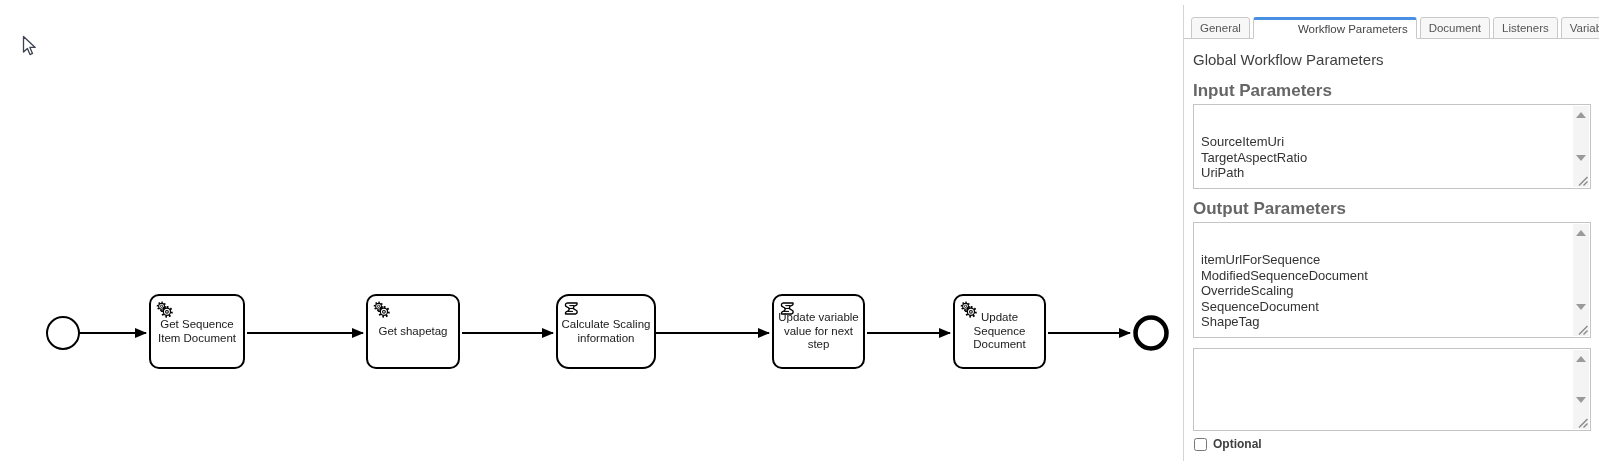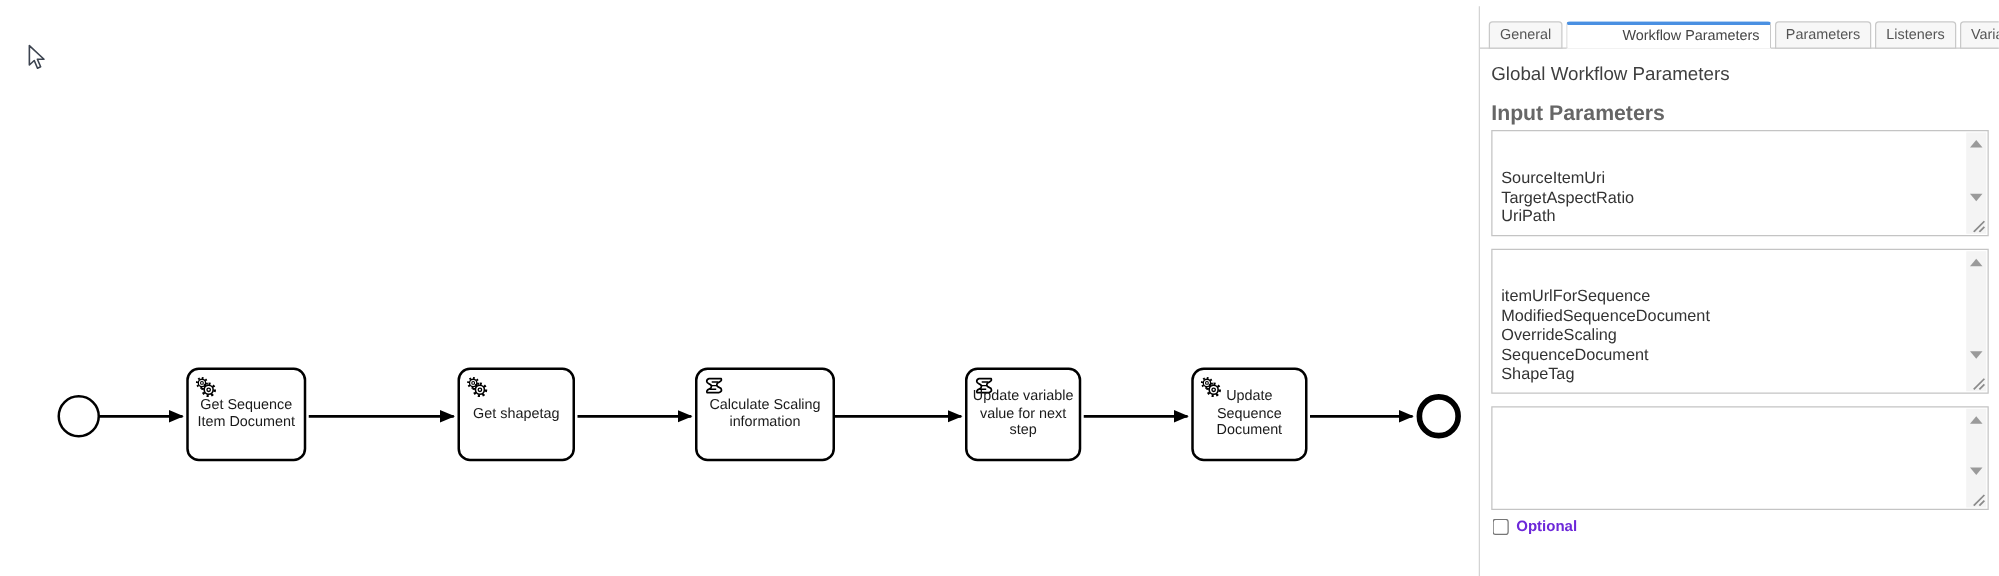--- a/index.html
+++ b/index.html
@@ -57,21 +57,21 @@
   }
   .rail{
     position:absolute;top:1px;right:1px;bottom:1px;width:16px;background:#f4f4f4;
   }
   .arr{position:absolute;left:3px;width:0;height:0;border-left:5px solid transparent;border-right:5px solid transparent;}
   .arr.up{top:6px;border-bottom:6px solid #9a9a9a;}
   .arr.dn{bottom:26px;border-top:6px solid #9a9a9a;}
   .grip{position:absolute;right:2px;bottom:2px;width:11px;height:11px;}
   .optrow{display:flex;align-items:center;margin-top:4px;}
   .optrow input{width:13px;height:13px;margin:0 6px 0 1px;}
-  .optrow .olabel{font-size:12px;font-weight:bold;color:#6d28d9;}
+  .optrow .olabel{font-size:12px;font-weight:bold;color:#404040;}
 </style>
 </head>
 <body>
 
 <div class="canvas">
 
   <svg class="flows" width="1183" height="461">
     <defs>
       <marker id="ah" markerUnits="userSpaceOnUse" markerWidth="13" markerHeight="12" refX="11" refY="5" orient="auto">
         <path d="M0,0 L12,5 L0,10 Z" fill="#000"></path>
@@ -115,21 +115,21 @@
       </g>
       <g transform="translate(11.3,11.2)">
         <circle r="4.6" fill="none" stroke="#000" stroke-width="1.9" stroke-dasharray="1.6 1.9"></circle>
         <circle r="3.4" fill="#fff" stroke="#000" stroke-width="1.2"></circle>
         <circle r="1.3" fill="none" stroke="#000" stroke-width="1"></circle>
       </g>
     </svg>
     <div class="tlabel">Get shapetag</div>
   </div>
 
-  <div class="task" style="left:540px;width:112px;">
+  <div class="task" style="left:540px;width:100px;border-radius:13px;">
     <svg class="ticon" viewBox="0 0 18 18">
       <path d="M5,2.8 C2.6,3.5 2.6,5.9 5,6.7 C7.4,7.5 7.4,9.9 5,10.7 C3.4,11.2 3,12.3 3.4,13.3 L12.6,13.3 C15,12.6 15,10.2 12.6,9.4 C10.2,8.6 10.2,6.2 12.6,5.4 C14.2,4.9 14.6,3.8 14.2,2.8 Z" fill="#fff" stroke="#000" stroke-width="1.3" stroke-linejoin="round"></path>
       <line x1="7" y1="5.3" x2="11.8" y2="5.3" stroke="#000" stroke-width="1"></line>
       <line x1="6.2" y1="8" x2="11" y2="8" stroke="#000" stroke-width="1"></line>
       <line x1="5.6" y1="10.8" x2="10.4" y2="10.8" stroke="#000" stroke-width="1"></line>
     </svg>
     <div class="tlabel">Calculate Scaling information</div>
   </div>
 
   <div class="task" style="left:937px;width:93px;">
@@ -161,21 +161,21 @@
   <svg class="cursor" width="16" height="23" viewBox="0 0 16 23">
     <path d="M1.5,1.5 L1.5,17 L5.4,13.4 L8,19.6 L10.5,18.4 L7.9,12.4 L13.2,12.4 Z" fill="#fff" stroke="#3d4450" stroke-width="1.3" stroke-linejoin="round"></path>
   </svg>
 </div>
 
 <div class="panel">
 
   <div class="tabs">
     <div class="tab">General</div>
     <div class="tab active">Workflow Parameters</div>
-    <div class="tab">Parameters</div>
+    <div class="tab">Document</div>
     <div class="tab">Listeners</div>
     <div class="tab">Variables</div>
   </div>
 
   <div class="panel-body">
     <div class="heading">Global Workflow Parameters</div>
 
     <div class="sec">
       <div class="sec-label">Input Parameters</div>
       <div class="tbox" style="height:85px;">
@@ -187,20 +187,21 @@
           <div class="arr dn"></div>
         </div>
         <svg class="grip" viewBox="0 0 11 11">
           <line x1="2" y1="10.5" x2="10.5" y2="2" stroke="#8a8a8a" stroke-width="1.4"></line>
           <line x1="6.5" y1="10.5" x2="10.5" y2="6.5" stroke="#8a8a8a" stroke-width="1.4"></line>
         </svg>
       </div>
     </div>
 
     <div class="sec">
+      <div class="sec-label">Output Parameters</div>
       <div class="tbox" style="height:116px;text-decoration:underline;">
         <div class="content">itemUrlForSequence
 ModifiedSequenceDocument
 OverrideScaling
 SequenceDocument
 ShapeTag</div>
         <div class="rail">
           <div class="arr up"></div>
           <div class="arr dn"></div>
         </div>

